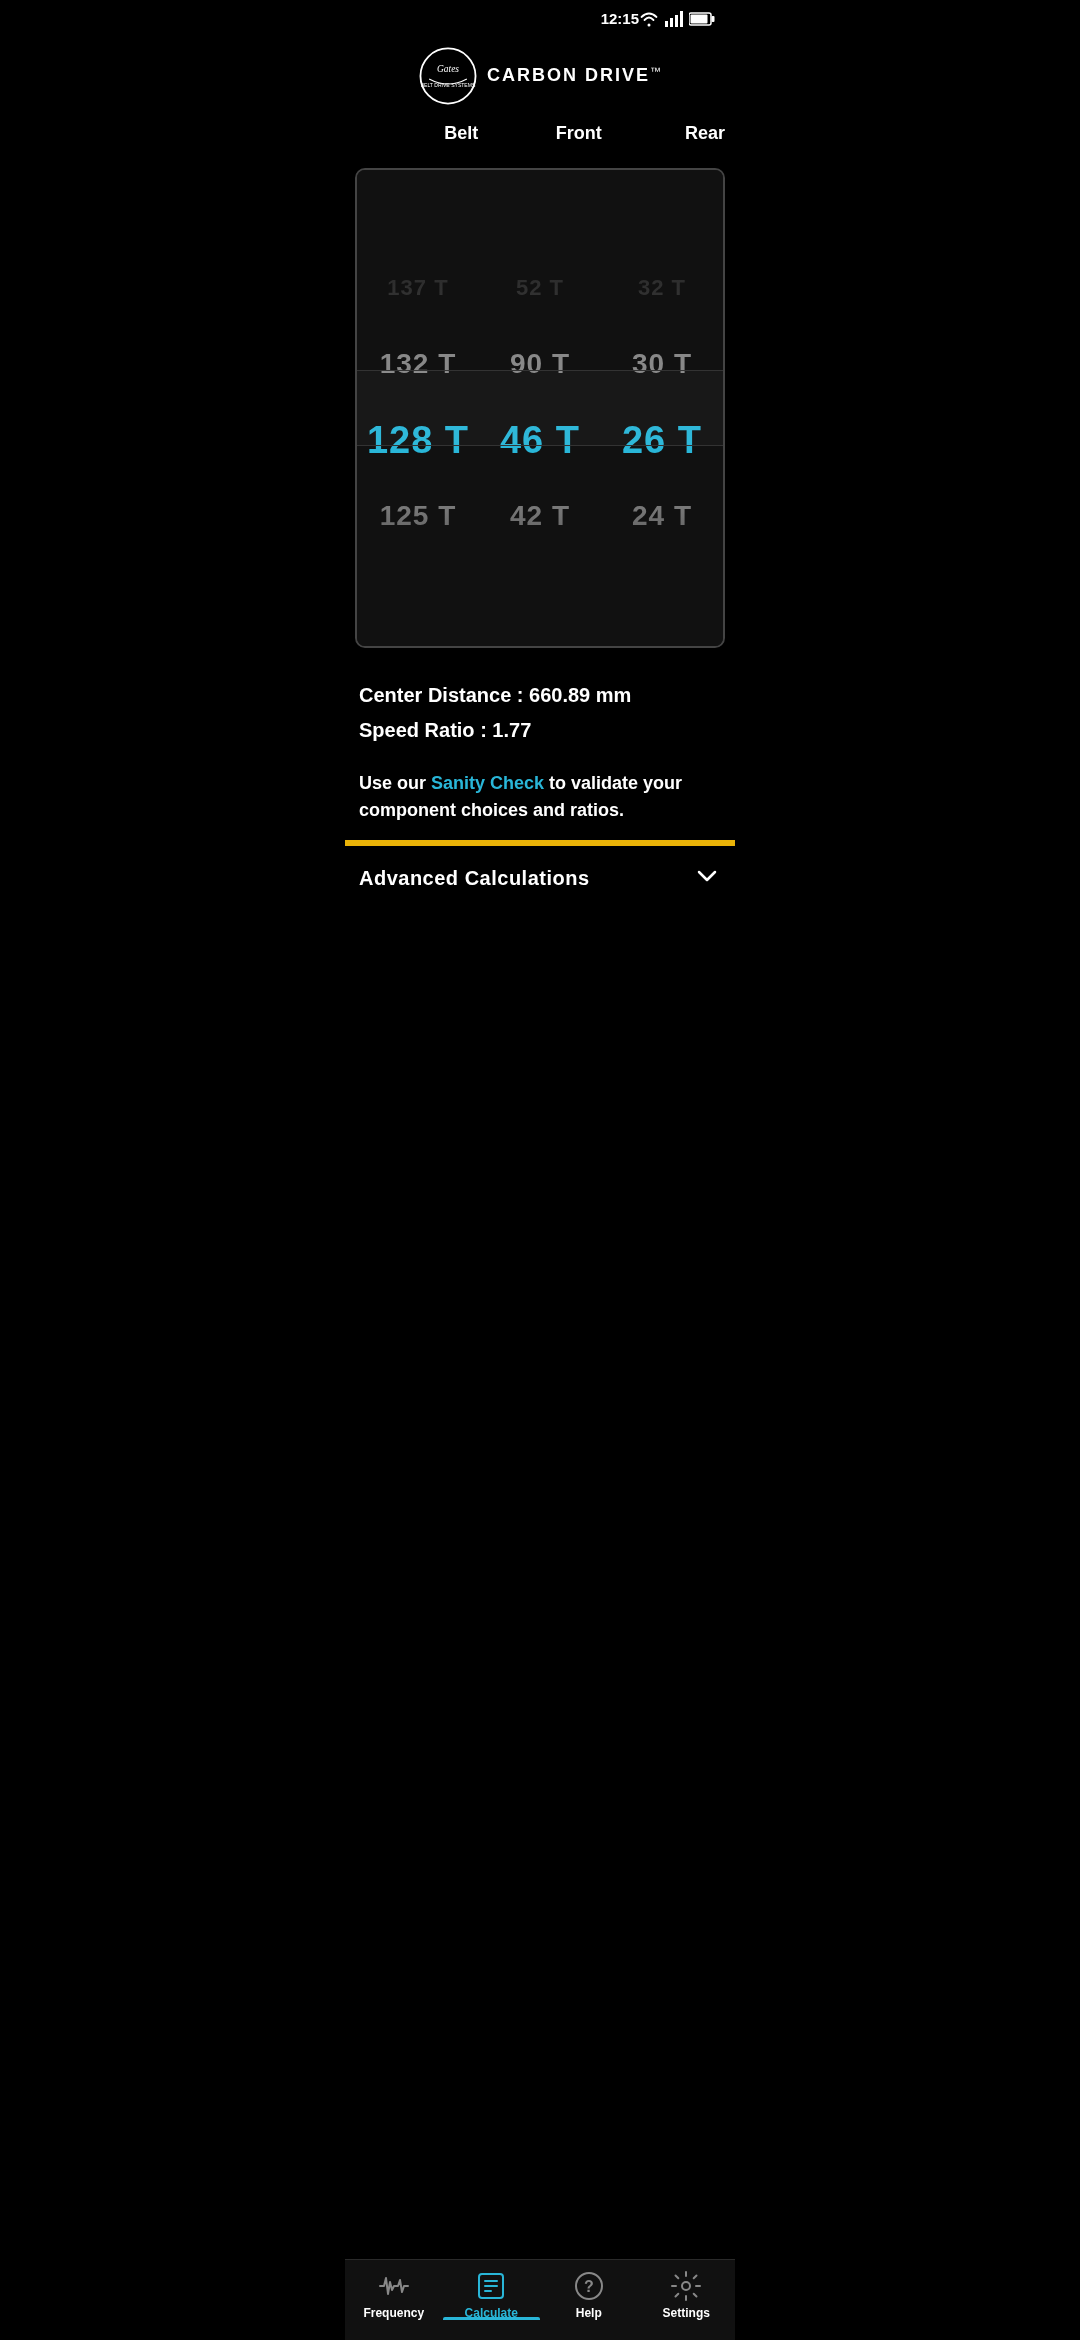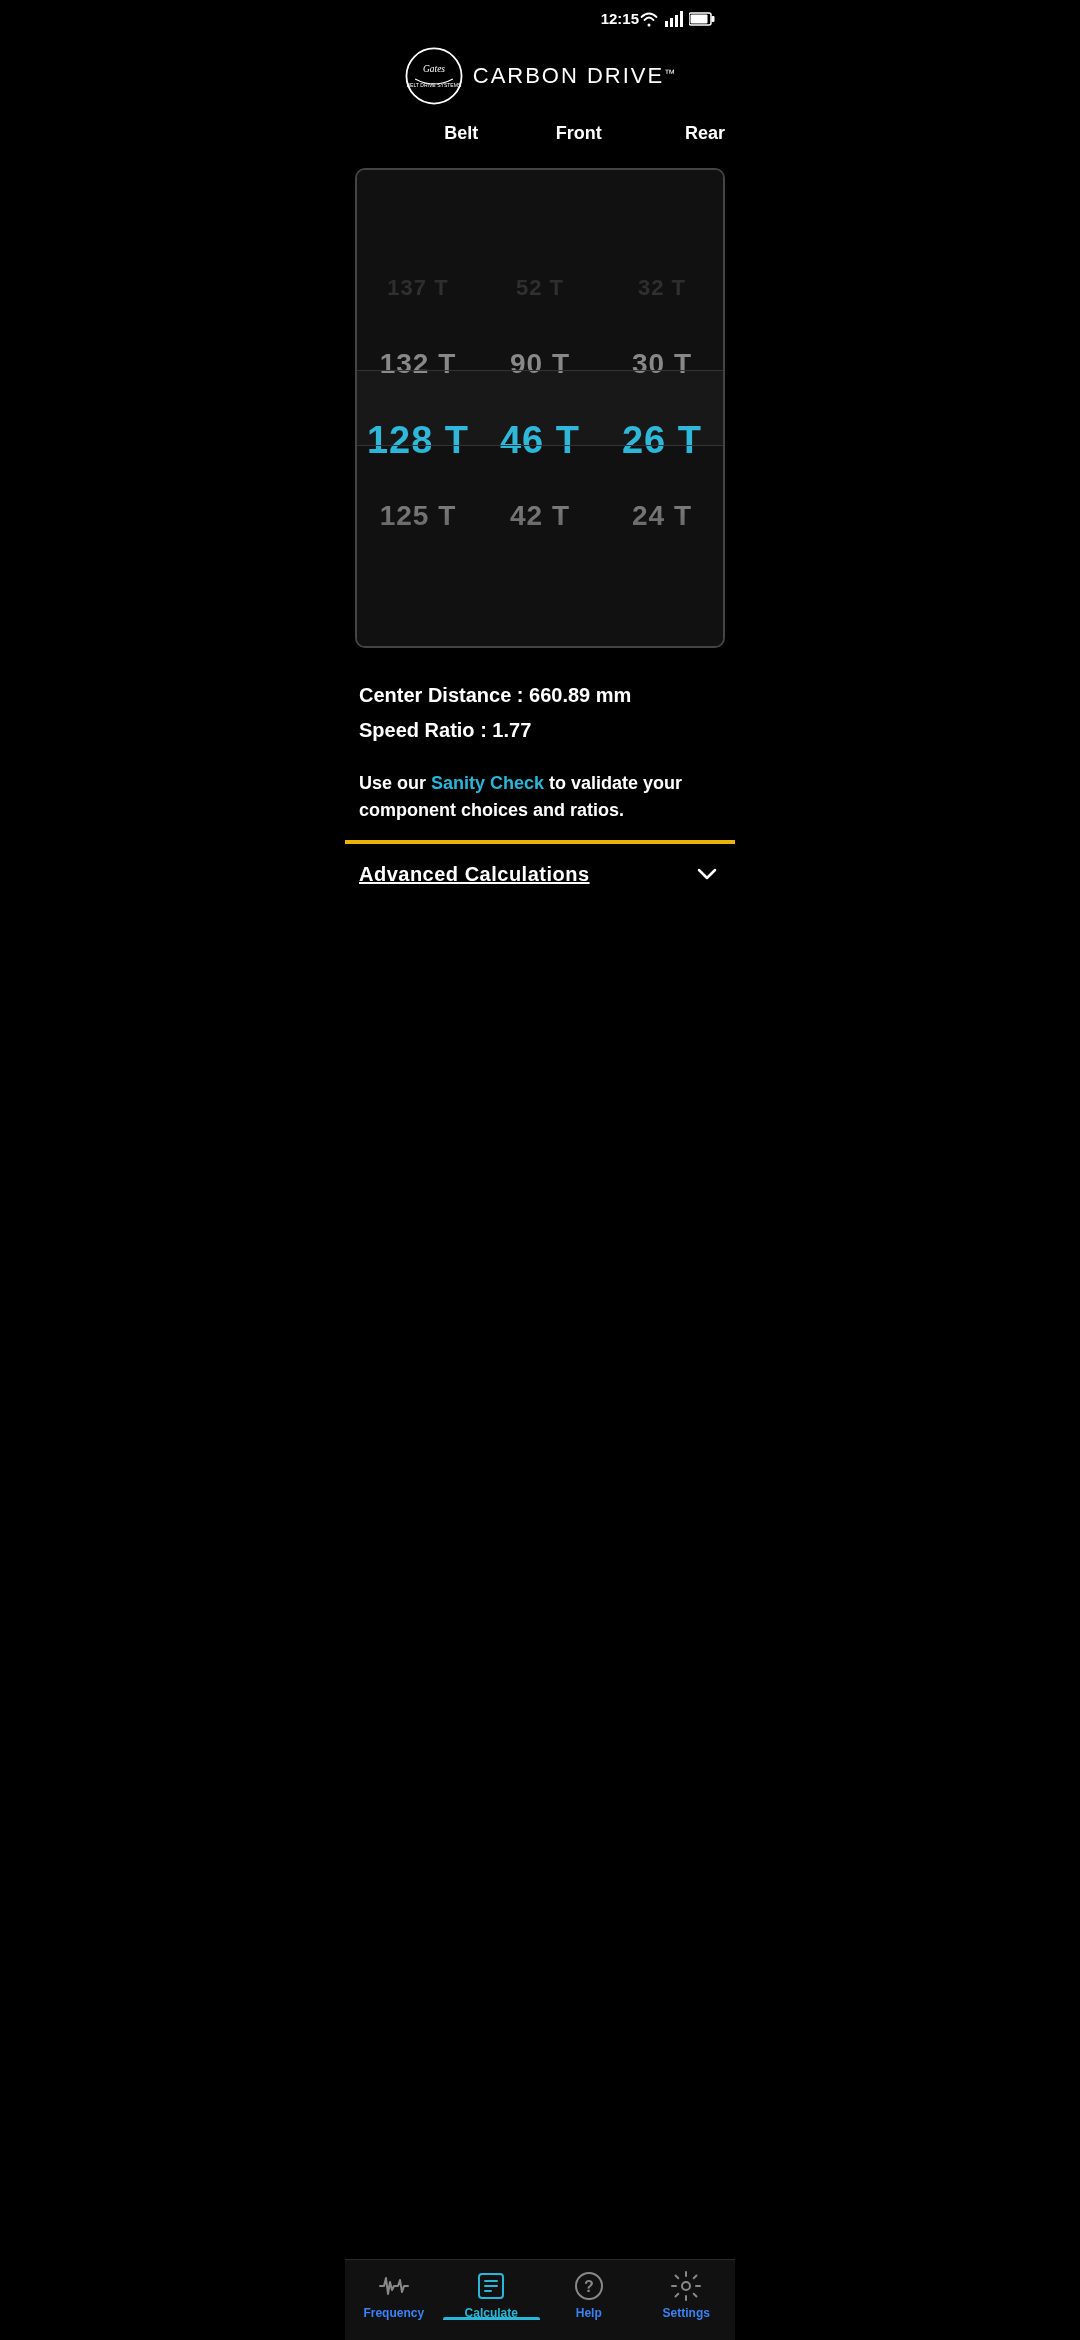--- a/index.html
+++ b/index.html
@@ -162,24 +162,23 @@
     }
     .sanity-text a {
       color: #29b6d8;
       text-decoration: none;
     }
 
     
     .advanced-row {
       display: flex;
       justify-content: space-between;
-      align-items: center;
+      align-items: flex-end;
       padding: 16px 14px;
-      border-top: 4px solid #eab308;
-      text-decoration: underline;
+      border-top: 6px solid #eab308;
     }
     .advanced-label {
       font-size: 20px;
       font-weight: 700;
       color: #fff;
       letter-spacing: 0.5px;
     }
     .chevron-down {
       width: 28px;
       height: 28px;
@@ -207,21 +206,21 @@
       flex: 1;
       cursor: pointer;
     }
     .nav-icon {
       width: 32px;
       height: 32px;
     }
     .nav-label {
       font-size: 12px;
       font-weight: 600;
-      color: #3b82f6;
+      color: #ffffff;
     }
     .nav-item.active .nav-label {
       color: #29b6d8;
     }
     .nav-item.active .nav-icon path,
     .nav-item.active .nav-icon rect,
     .nav-item.active .nav-icon circle,
     .nav-item.active .nav-icon polyline,
     .nav-item.active .nav-icon line {
       stroke: #29b6d8;
@@ -273,21 +272,21 @@
 <div class="logo-area">
   <div class="logo-container">
 
     <svg class="logo-oval" viewBox="0 0 80 80">
       <ellipse cx="40" cy="40" rx="38" ry="38" fill="none" stroke="#fff" stroke-width="2.5"></ellipse>
       <text x="40" y="35" text-anchor="middle" font-family="Georgia, serif" font-size="13" font-style="italic" fill="#fff">Gates</text>
       <path d="M14 44 Q40 58 66 44" stroke="#fff" stroke-width="1.5" fill="none"></path>
       <text x="40" y="55" text-anchor="middle" font-family="Arial" font-size="7" fill="#fff">BELT DRIVE SYSTEMS</text>
     </svg>
     <div>
-      <span style="font-size:22px;font-weight:400;letter-spacing:2px;color:#fff;">CARBON DRIVE</span><sup style="font-size:11px;color:#fff;">™</sup>
+      <span style="font-size:18px;font-weight:700;letter-spacing:2px;color:#fff;">CARBON DRIVE</span><sup style="font-size:11px;color:#fff;">™</sup>
     </div>
   </div>
 </div>
 
 <div class="column-headers">
   <div class="col-header">Belt</div>
   <div class="col-header">Front</div>
   <div class="col-header">Rear</div>
 </div>
 

